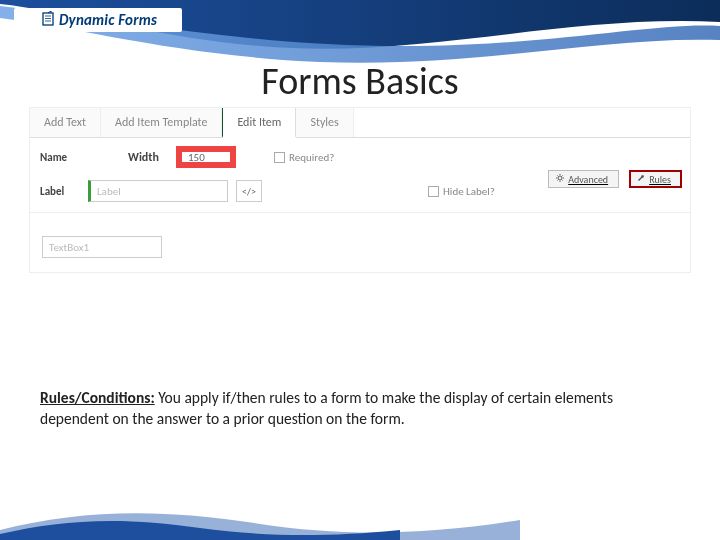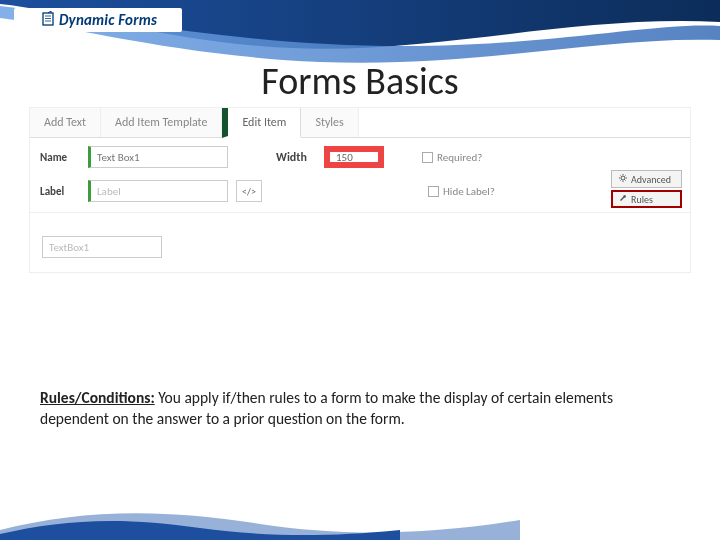--- a/index.html
+++ b/index.html
@@ -8,31 +8,31 @@
   .bg-wave { position: absolute; top: 0; left: 0; width: 720px; height: 120px; z-index: 0; }
   .bg-wave svg { display: block; }
   .footer-wave { position: absolute; bottom: 0; left: 0; width: 720px; height: 60px; z-index: 0; }
   .logo-badge { position: absolute; top: 8px; left: 14px; width: 168px; height: 24px; background: #fff; z-index: 2; display: flex; align-items: center; justify-content: center; border-radius: 2px; }
   .logo-badge svg { flex-shrink: 0; }
   .logo-text { color: #003a77; font-weight: bold; font-style: italic; font-size: 15px; letter-spacing: 0.2px; }
   .title { position: absolute; top: 58px; left: 0; width: 720px; text-align: center; font-size: 38px; font-weight: 400; color: #222; z-index: 5; }
   .screenshot { position: absolute; top: 108px; left: 30px; width: 660px; background: #fff; z-index: 5; box-shadow: 0 0 0 1px #eee; }
   .tabs { display: flex; border-bottom: 1px solid #ddd; }
   .tab { padding: 7px 14px; font-size: 12px; color: #888; border-right: 1px solid #eee; background: #fafafa; }
-  .tab.active { background: #fff; color: #666; border-bottom: 2px solid #fff; margin-bottom: -1px; border-left: 6px solid #14532d; border-right: 1px solid #ddd; }
+  .tab.active { background: #fff; color: #666; border-bottom: 2px solid #fff; margin-bottom: -1px; border-left: 1px solid #14532d; border-right: 1px solid #ddd; }
   .form-row { display: flex; align-items: center; padding: 8px 10px 4px 10px; gap: 8px; font-size: 11px; color: #666; }
   .fld-label { width: 40px; font-weight: bold; color: #444; font-size: 11px; }
   .fld-input { width: 140px; height: 22px; border: 1px solid #ccc; border-left: 3px solid #3a9d3a; padding: 0 6px; font-size: 11px; color: #777; display: flex; align-items: center; background: #fff; }
   .fld-input.faint { color: #bbb; }
   .code-btn { width: 26px; height: 22px; border: 1px solid #ccc; display: flex; align-items: center; justify-content: center; font-size: 10px; color: #666; background: #fff; margin-right: 20px; }
   .w-label { width: 40px; font-weight: bold; color: #444; font-size: 12px; margin-left: 40px; }
   .w-input { width: 60px; height: 22px; border: 6px solid #ef4444; padding: 0 6px; font-size: 11px; color: #666; display: flex; align-items: center; }
   .chk-cell { display: flex; align-items: center; gap: 4px; margin-left: 30px; color: #888; }
   .chk { width: 11px; height: 11px; border: 1px solid #aaa; }
-  .side-btns { position: absolute; right: 8px; top: 32px; display: flex; flex-direction: column; gap: 2px; }
+  .side-btns { position: absolute; right: 8px; top: 32px; display: flex; gap: 10px; text-decoration: underline; }
   .side-btn { height: 18px; border: 1px solid #bbb; background: #f4f4f4; font-size: 10px; color: #555; padding: 0 10px 0 6px; display: flex; align-items: center; gap: 3px; }
   .side-btn.selected { border: 2px solid #a00000; padding: 0 9px 0 5px; }
   .divider { height: 14px; border-top: 1px solid #eee; margin-top: 6px; }
   .preview-field { margin: 10px 12px 14px 12px; width: 120px; height: 22px; border: 1px solid #ccc; background: #fff; color: #bbb; font-size: 11px; padding: 8px 6px; display: flex; align-items: center; }
   .caption { position: absolute; left: 40px; right: 40px; top: 388px; font-size: 15.5px; color: #222; line-height: 1.35; z-index: 5; }
   .caption b { font-weight: bold; text-decoration: underline; }
 </style>
 </head>
 <body>
 
@@ -79,21 +79,20 @@
     <div class="tabs">
       <div class="tab">Add Text</div>
       <div class="tab">Add Item Template</div>
       <div class="tab active">Edit Item</div>
       <div class="tab">Styles</div>
     </div>
 
     <div style="position:relative;">
       <div class="form-row">
         <div class="fld-label">Name</div>
-        <div class="fld-input">Text Box1</div>
         <div class="w-label">Width</div>
         <div class="w-input">150</div>
         <div class="chk-cell">
           <span class="chk"></span>
           <span>Required?</span>
         </div>
       </div>
       <div class="form-row">
         <div class="fld-label">Label</div>
         <div class="fld-input faint">Label</div>

